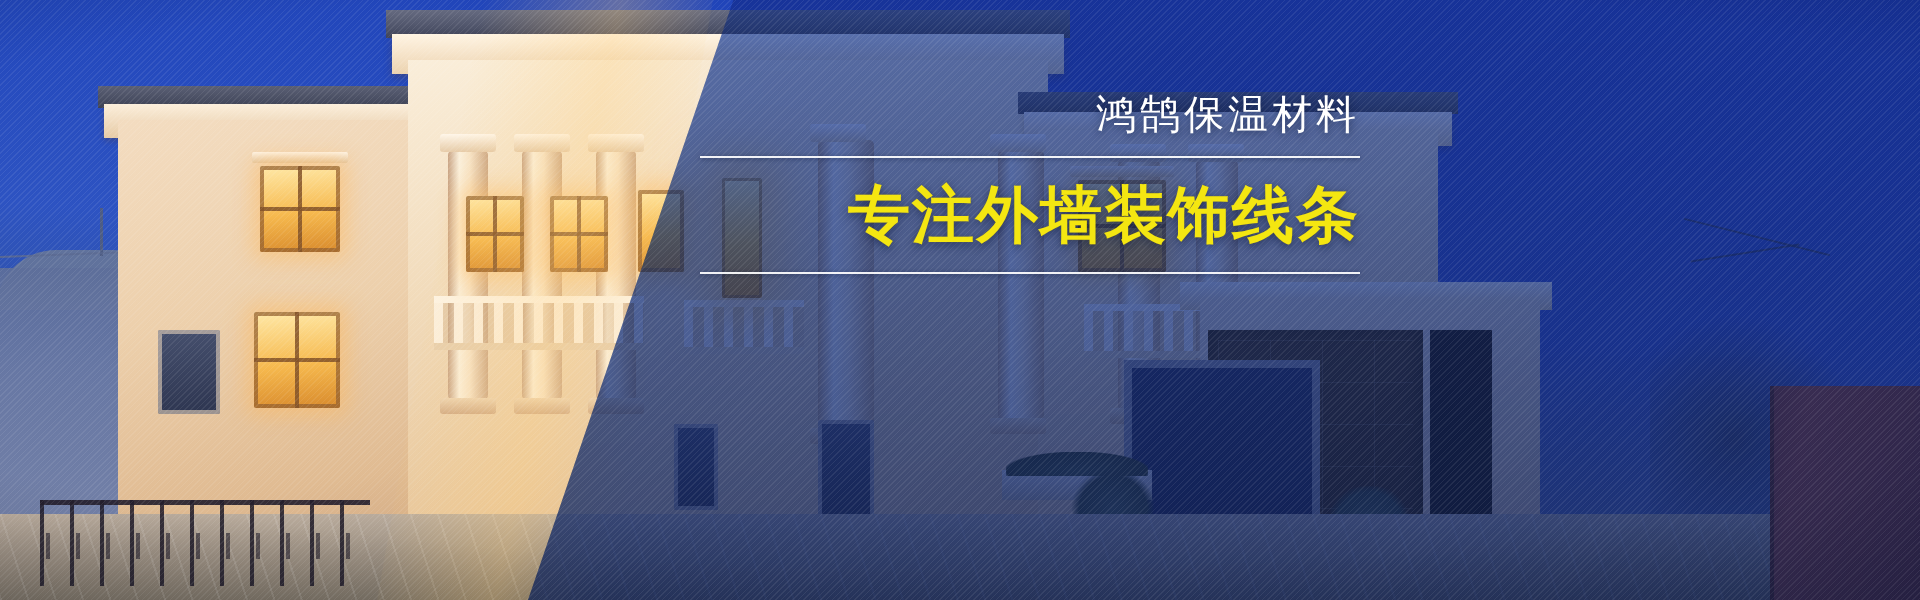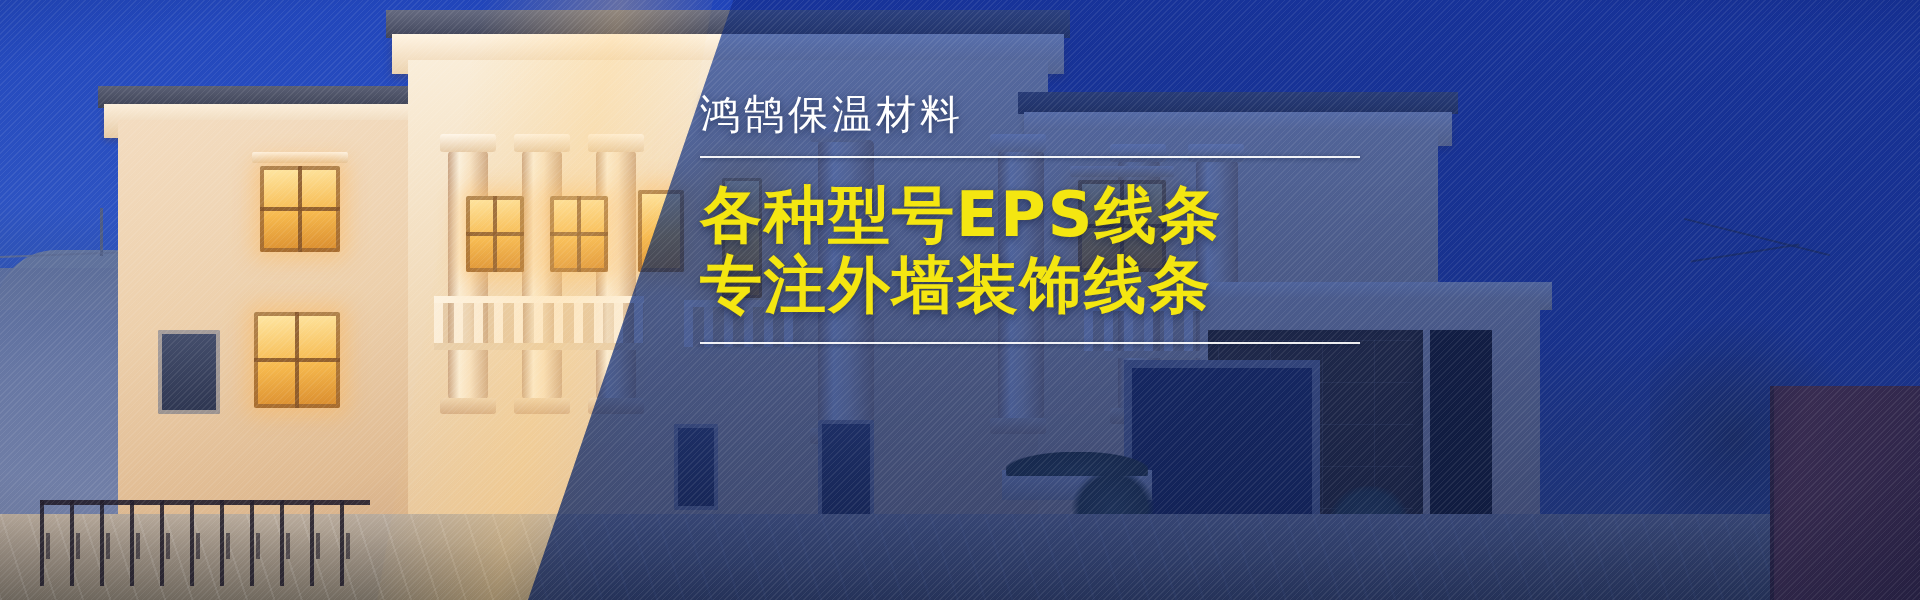--- a/index.html
+++ b/index.html
@@ -245,21 +245,21 @@
     background:radial-gradient(130% 95% at 50% 45%, rgba(0,0,0,0) 52%, rgba(5,10,30,.38) 100%);
     pointer-events:none;
   }
 
   
   .copy{
     position:absolute;
     left:700px; top:92px;
     width:660px;
     z-index:9;
-    text-align:left;
+    text-align:right;
   }
   .brand{
     font-size:40px;
     font-weight:400;
     color:#ffffff;
     letter-spacing:4px;
     line-height:1.1;
     text-shadow:0 2px 8px rgba(8,18,50,.65);
     white-space:nowrap;
   }
@@ -384,19 +384,18 @@
   <div class="panel-diag"></div>
   <div class="panel-diag2"></div>
   <div class="panel-edge"></div>
   <div class="hatch"></div>
   <div class="vignette"></div>
 
   <div class="copy">
     <div class="brand">鸿鹄保温材料</div>
     <div class="rule"></div>
     <div class="headline">
-      <span class="l1">各种型号EPS线条</span>
       <span class="l2">专注外墙装饰线条</span>
     </div>
     <div class="rule bottom"></div>
   </div>
 
 </div>
 
 </body></html>

